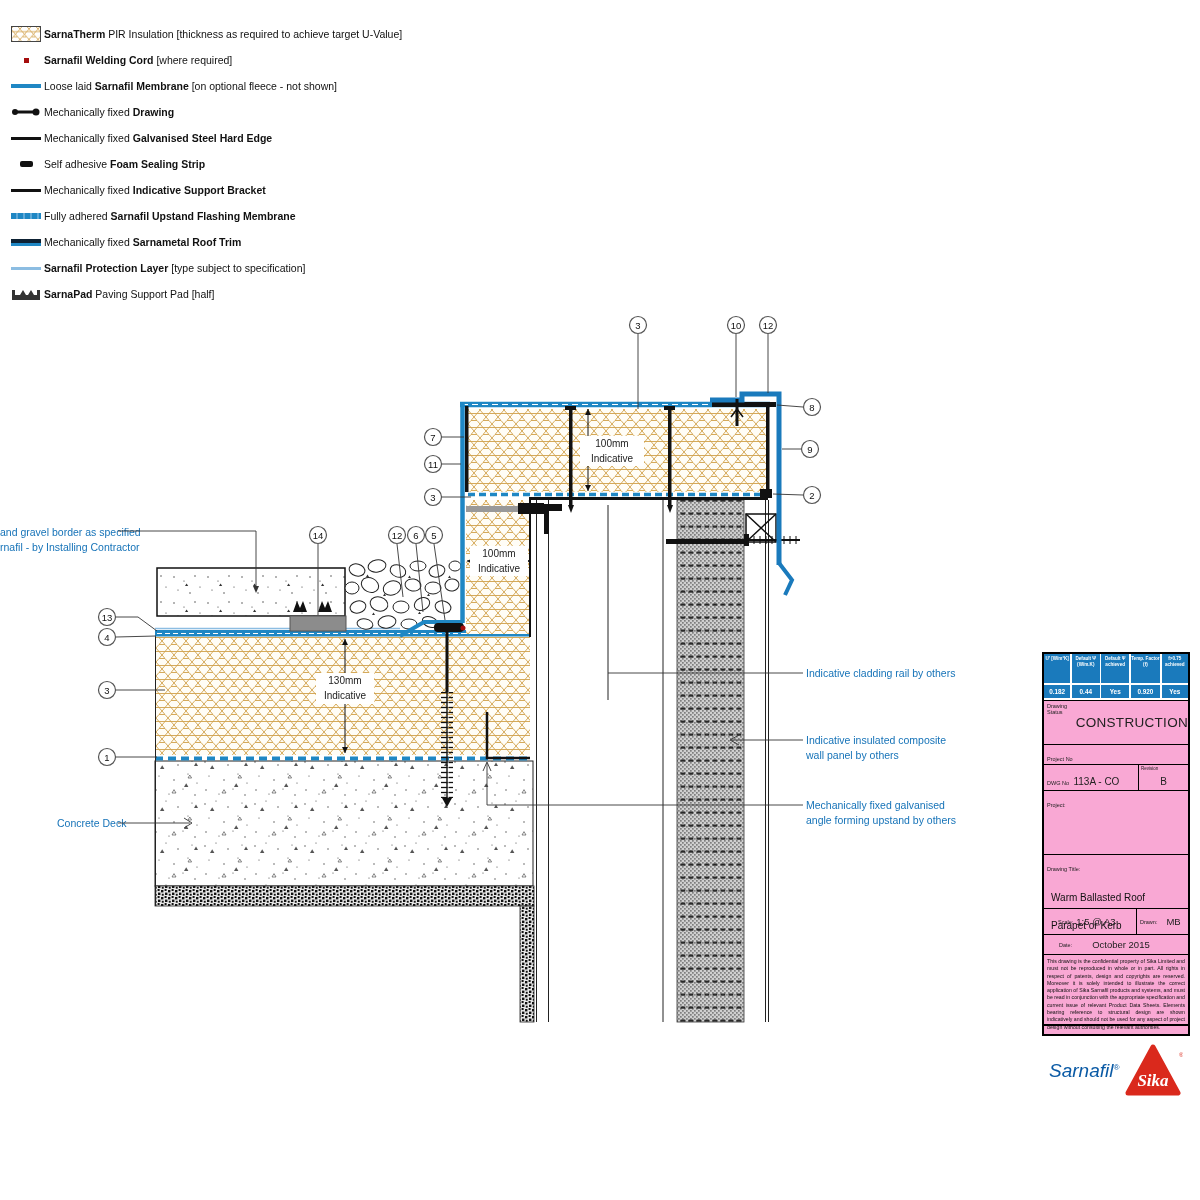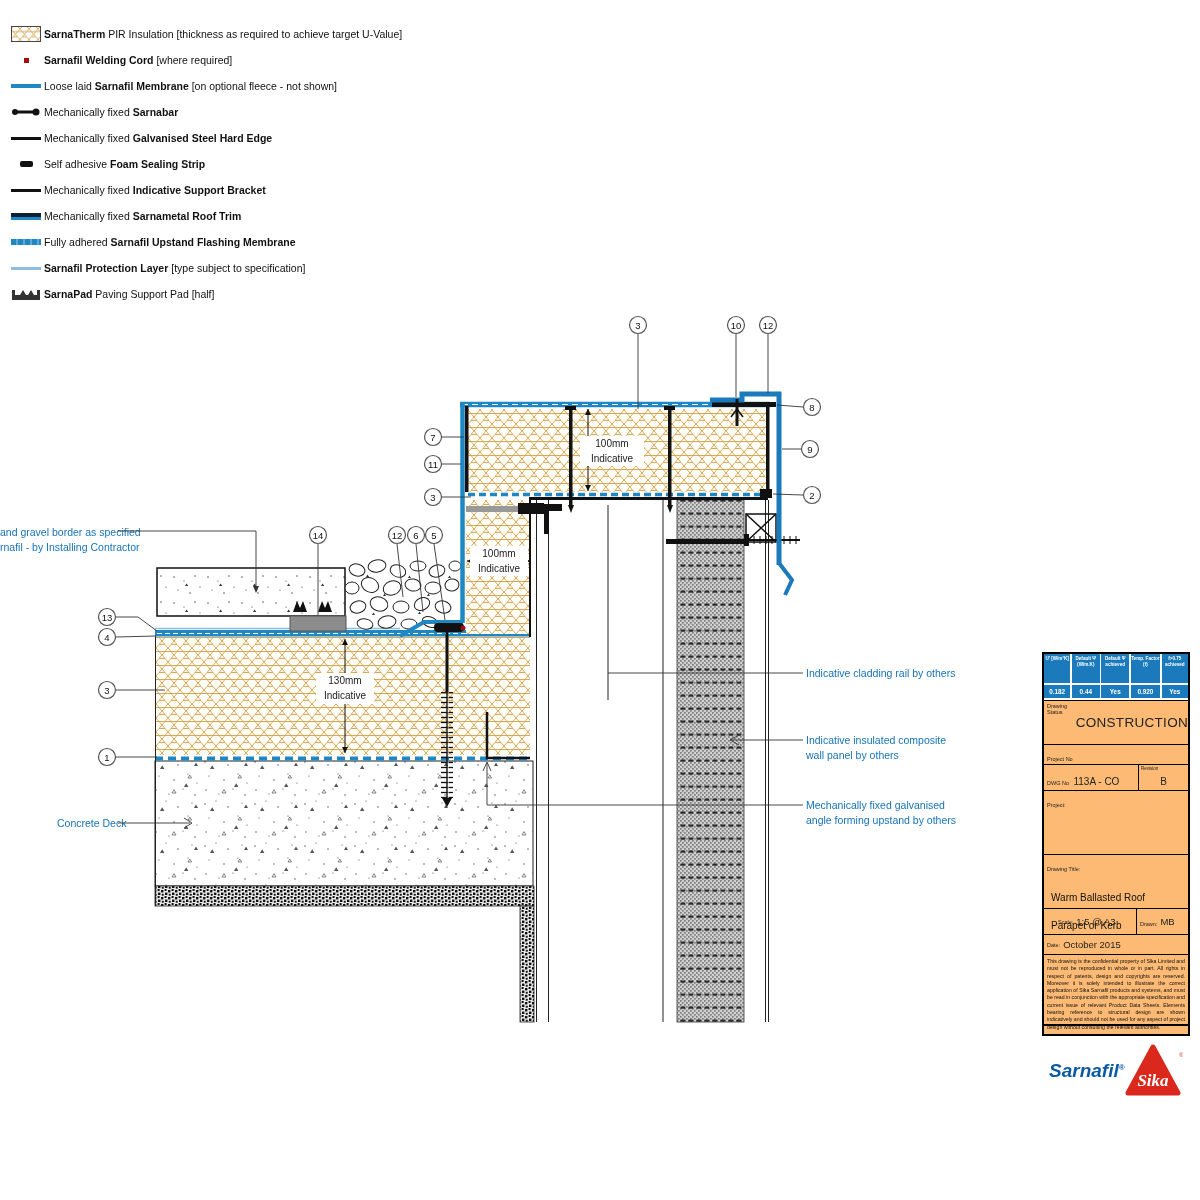--- a/index.html
+++ b/index.html
@@ -20,21 +20,21 @@
   .sw-prot{width:30px;height:3px;background:#8cbde2;}
   
   #drawing{position:absolute;left:0;top:300px;}
   .ld{stroke:#333;stroke-width:0.9;fill:none;}
   .co circle{fill:#fff;stroke:#555;stroke-width:1.2;}
   .co text{font:9.5px "Liberation Sans",sans-serif;fill:#111;text-anchor:middle;}
   .ann{font:10.5px "Liberation Sans",sans-serif;fill:#1673b8;}
   .dim{font:10px "Liberation Sans",sans-serif;fill:#222;text-anchor:middle;}
   
   #titleblock{position:absolute;left:1042px;top:652px;width:148px;height:384px;border:2px solid #000;
-    box-sizing:border-box;background:#fdba74;color:#111;}
+    box-sizing:border-box;background:#f9a8d4;color:#111;}
   .tb-sec{border-top:1.5px solid #000;box-sizing:border-box;position:relative;}
   .tb-perf{border-top:none;height:46px;display:grid;grid-template-columns:1fr 1.06fr 1.06fr 1.12fr 1fr;
     grid-template-rows:29px 13px;gap:1.5px;background:#fff;}
   .tb-perf div{background:#1a7abc;color:#fff;text-align:center;overflow:hidden;}
   .ph{font-size:4.6px;font-weight:bold;line-height:1.25;padding-top:2px;}
   .pv{font-size:6.4px;font-weight:bold;line-height:13px;}
   .tlab{font-size:5.5px;color:#222;}
   .tb-status{height:44px;display:flex;}
   .tb-status .tlab{width:30px;padding:2px 0 0 3px;}
   .tb-status .big{flex:1;font-size:13.5px;color:#222;letter-spacing:0.3px;align-self:center;text-align:center;}
@@ -42,26 +42,26 @@
   .tb-dwg{height:26px;display:flex;}
   .tb-dwg .left{flex:1;padding:6px 0 0 3px;}
   .tb-dwg .rev{width:50px;border-left:1.5px solid #000;box-sizing:border-box;text-align:center;}
   .tb-dwg .rev .tlab{font-size:4.5px;display:block;text-align:left;padding:1px 0 0 2px;}
   .tval{font-size:10px;color:#222;}
   .tb-project{height:64px;padding:2px 0 0 3px;}
   .tb-title{height:54px;padding:2px 0 0 3px;}
   .tb-title .line{font-size:10px;padding-left:4px;margin-top:17px;}
   .tb-scale{height:26px;display:flex;align-items:center;padding-left:11px;}
   .tb-scale .sc{width:82px;border-right:1.5px solid #000;box-sizing:border-box;height:100%;display:flex;align-items:center;gap:3px;padding-left:3px;}
-  .tb-scale .dr{flex:1;display:flex;align-items:flex-end;gap:3px;padding-left:3px;}
+  .tb-scale .dr{flex:1;display:flex;align-items:center;gap:9px;padding-left:3px;}
   .sval{font-size:9.5px;color:#222;}
-  .tb-date{height:20px;display:flex;align-items:center;gap:3px;padding-left:3px;}
+  .tb-date{height:20px;display:flex;align-items:center;gap:20px;padding-left:15px;}
   .tb-disc{height:70px;font-size:5.2px;line-height:1.4;text-align:justify;padding:3px;}
   .tb-logos{height:90px;border-top:2px solid #000;display:flex;align-items:center;justify-content:space-between;padding:0 5px;}
-  .sarnafil{font-size:19px;font-weight:bold;font-style:italic;color:#0a5aa5;}
+  .sarnafil{font-size:19px;font-weight:normal;font-style:italic;color:#0a5aa5;}
   .sarnafil sup{font-size:8px;}
 </style>
 </head>
 <body>
 
 <div id="legend">
   <div class="lg-row">
     <div class="lg-swatch">
       <svg width="30" height="16">
           <defs>
@@ -91,21 +91,21 @@
     <div class="lg-label"><span>Loose laid </span><b>Sarnafil Membrane</b><span> [on optional fleece - not shown]</span></div>
   </div>
   <div class="lg-row">
     <div class="lg-swatch">
       <svg width="32" height="12">
           <line x1="4" y1="6" x2="28" y2="6" stroke="#111" stroke-width="3"></line>
       <circle cx="5" cy="6" r="3" fill="#111"></circle>
           <circle cx="26" cy="6" r="3.5" fill="#111"></circle>
         </svg>
     </div>
-    <div class="lg-label"><span>Mechanically fixed </span><b>Sarnabar</b><span></span></div>
+    <div class="lg-label"><span>Mechanically fixed </span><b>Drawing</b><span></span></div>
   </div>
   <div class="lg-row">
     <div class="lg-swatch">
         <div class="sw-line-blk"></div>
       </div>
     <div class="lg-label"><span>Mechanically fixed </span><b>Galvanised Steel Hard Edge</b><span></span></div>
   </div>
   <div class="lg-row">
     <div class="lg-swatch">
         <div class="sw-foam"></div>
@@ -113,29 +113,29 @@
     <div class="lg-label"><span>Self adhesive </span><b>Foam Sealing Strip</b><span></span></div>
   </div>
   <div class="lg-row">
     <div class="lg-swatch">
         <div class="sw-line-blk"></div>
       </div>
     <div class="lg-label"><span>Mechanically fixed </span><b>Indicative Support Bracket</b><span></span></div>
   </div>
   <div class="lg-row">
     <div class="lg-swatch">
+        <div class="sw-upstand"></div>
+      </div>
+    <div class="lg-label"><span>Fully adhered </span><b>Sarnafil Upstand Flashing Membrane</b><span></span></div>
+  </div>
+  <div class="lg-row">
+    <div class="lg-swatch">
         <div class="sw-trim"></div>
       </div>
     <div class="lg-label"><span>Mechanically fixed </span><b>Sarnametal Roof Trim</b><span></span></div>
-  </div>
-  <div class="lg-row">
-    <div class="lg-swatch">
-        <div class="sw-upstand"></div>
-      </div>
-    <div class="lg-label"><span>Fully adhered </span><b>Sarnafil Upstand Flashing Membrane</b><span></span></div>
   </div>
   <div class="lg-row">
     <div class="lg-swatch">
         <div class="sw-prot"></div>
       </div>
     <div class="lg-label"><span></span><b>Sarnafil Protection Layer</b><span> [type subject to specification]</span></div>
   </div>
   <div class="lg-row">
     <div class="lg-swatch">
       <svg width="30" height="14">

